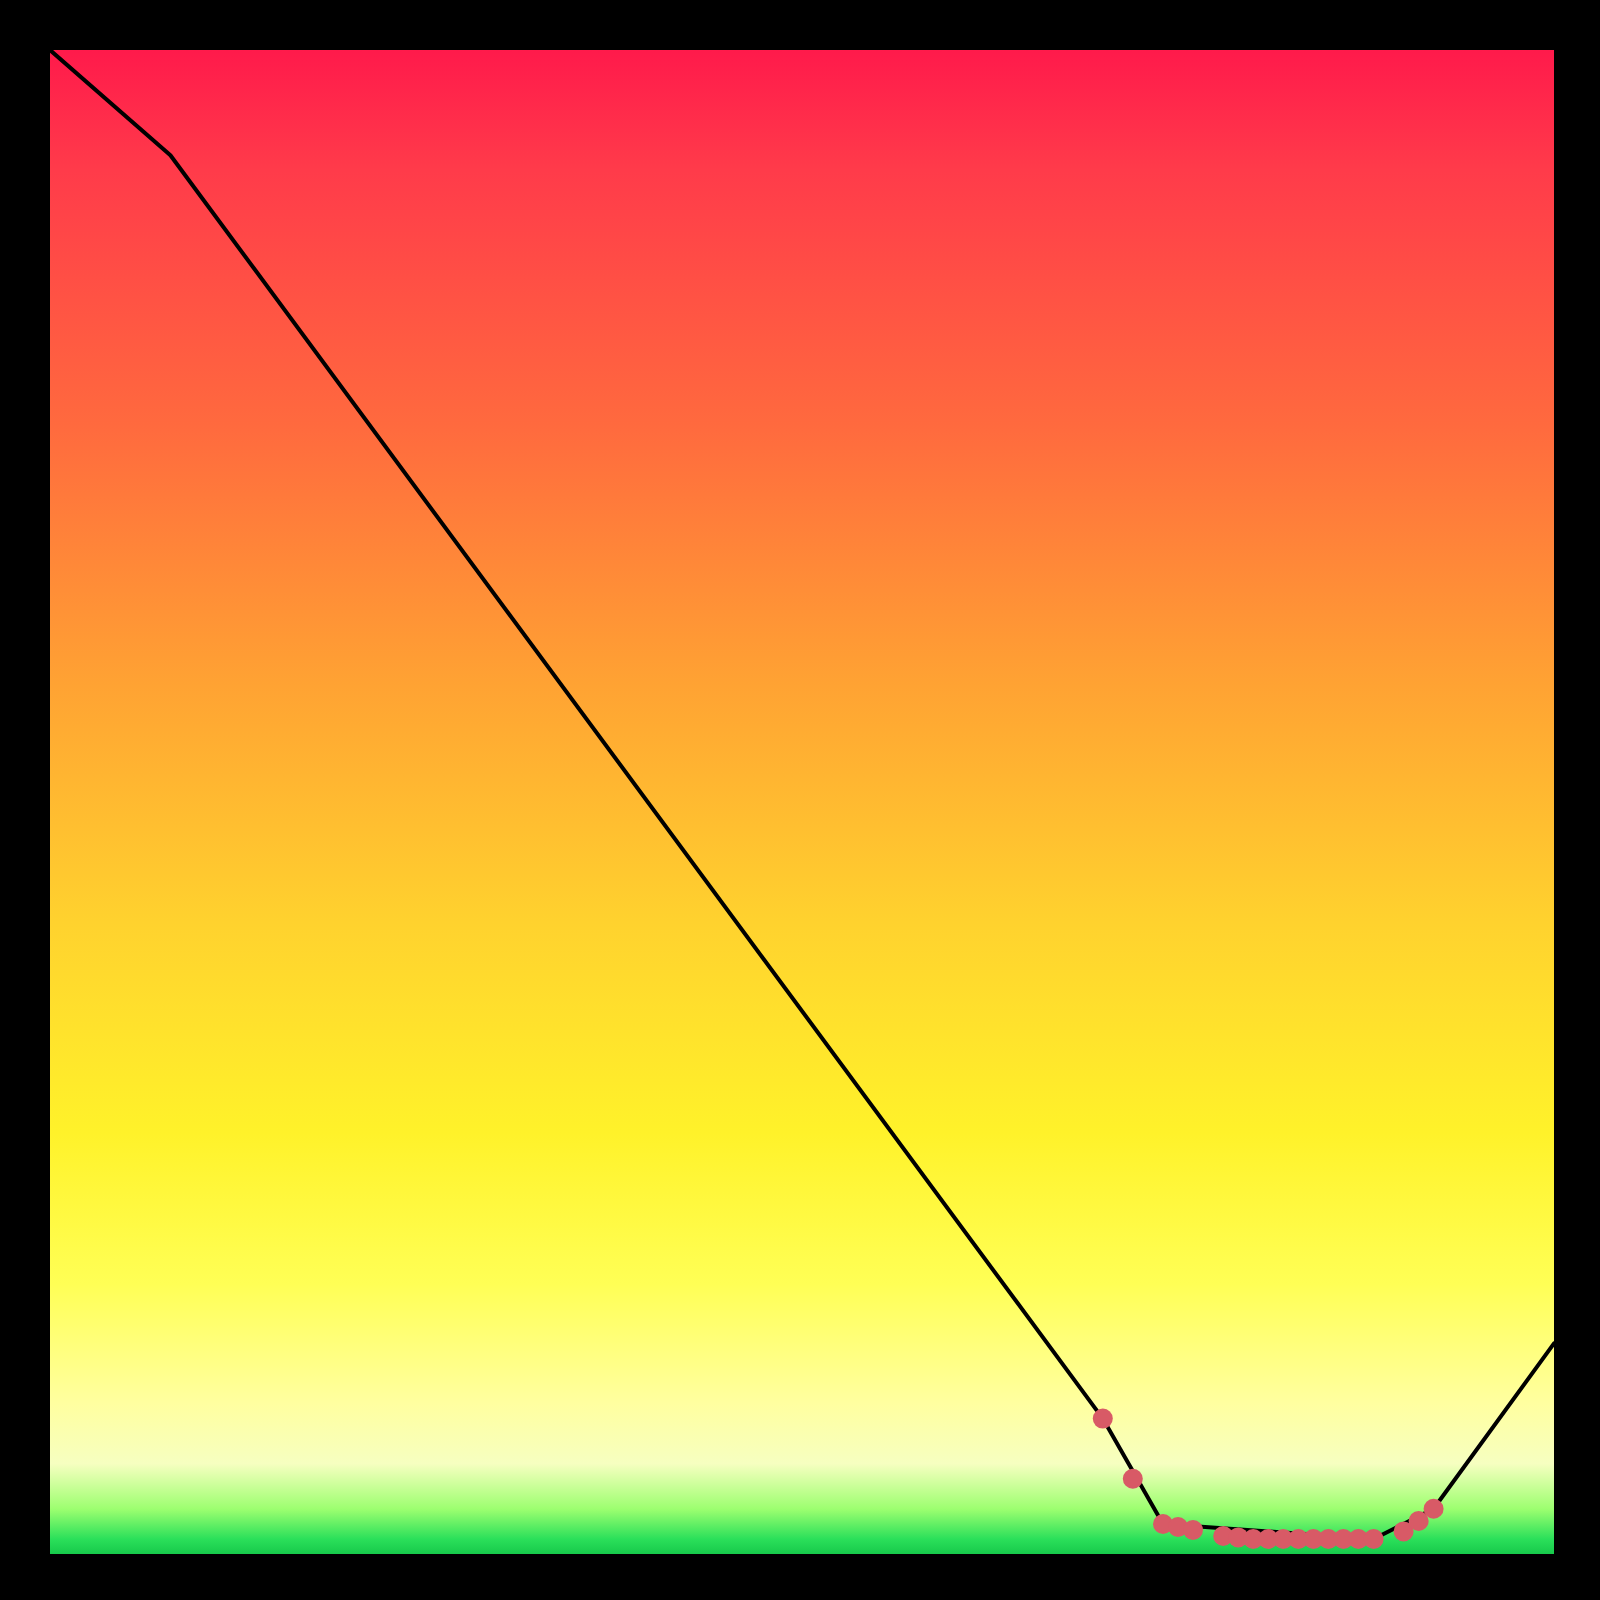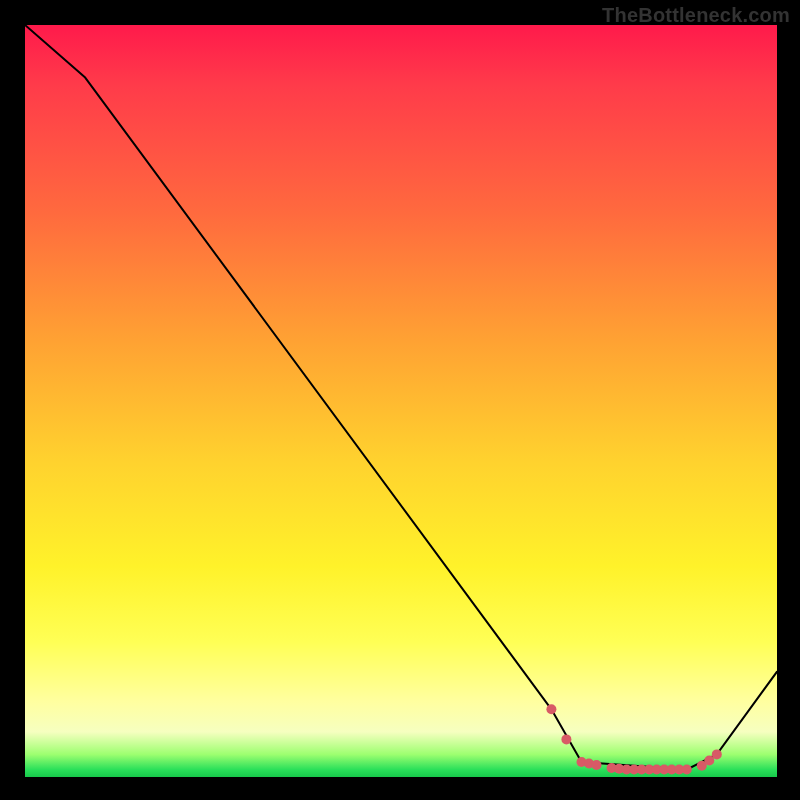--- a/index.html
+++ b/index.html
@@ -58,21 +58,20 @@
     inset: 0;
     width: 100%;
     height: 100%;
   }
 </style>
 </head>
 <body>
 
 <div class="frame">
 
-  <div class="watermark">TheBottleneck.com</div>
 
   <div class="plot">
     <div class="gradient-bg"></div>
     <svg class="curve" viewBox="0 0 752 752" preserveAspectRatio="none">
       <path d="M0.0 0.0 L60.2 52.6 L526.4 684.3 L556.5 737.0 L661.8 744.5 L691.8 729.4 L752.0 646.7" fill="none" stroke="#000" stroke-width="2" stroke-linejoin="round" stroke-linecap="round"></path>
       <g>
           <circle cx="526.4" cy="684.3" r="5" fill="#d85a66"></circle>
           <circle cx="541.4" cy="714.4" r="5" fill="#d85a66"></circle>
           <circle cx="556.5" cy="737.0" r="5" fill="#d85a66"></circle>
           <circle cx="564.0" cy="738.5" r="5" fill="#d85a66"></circle>

